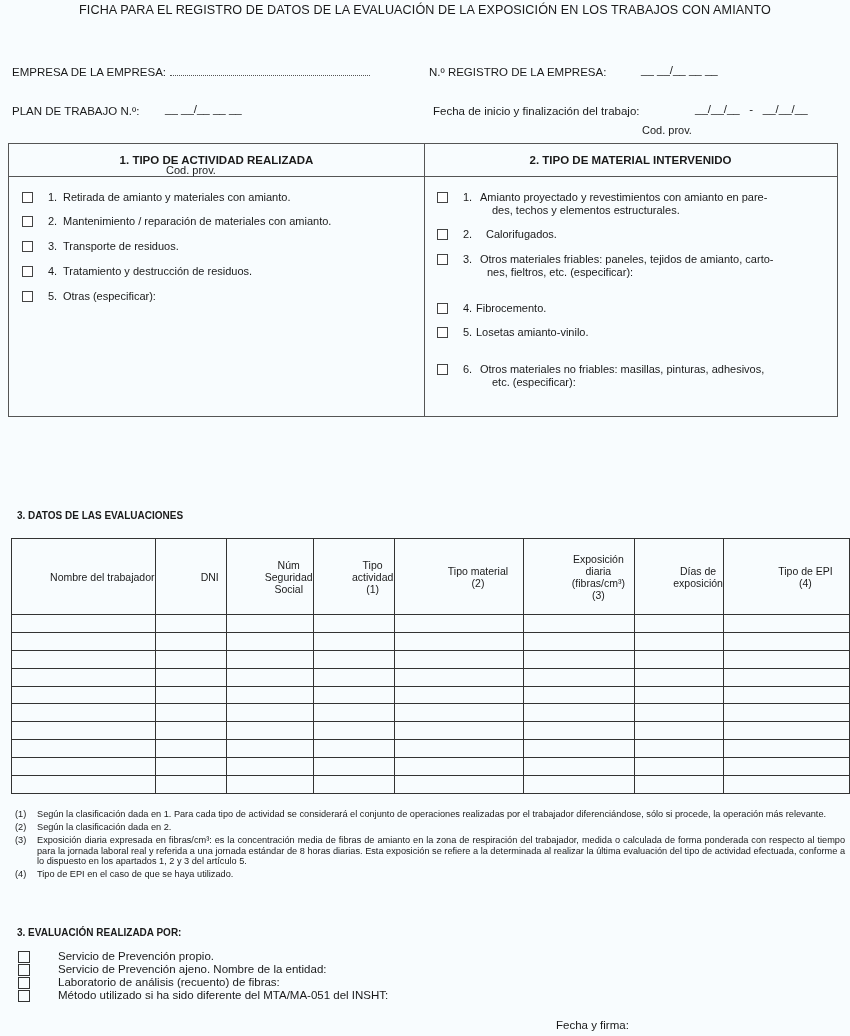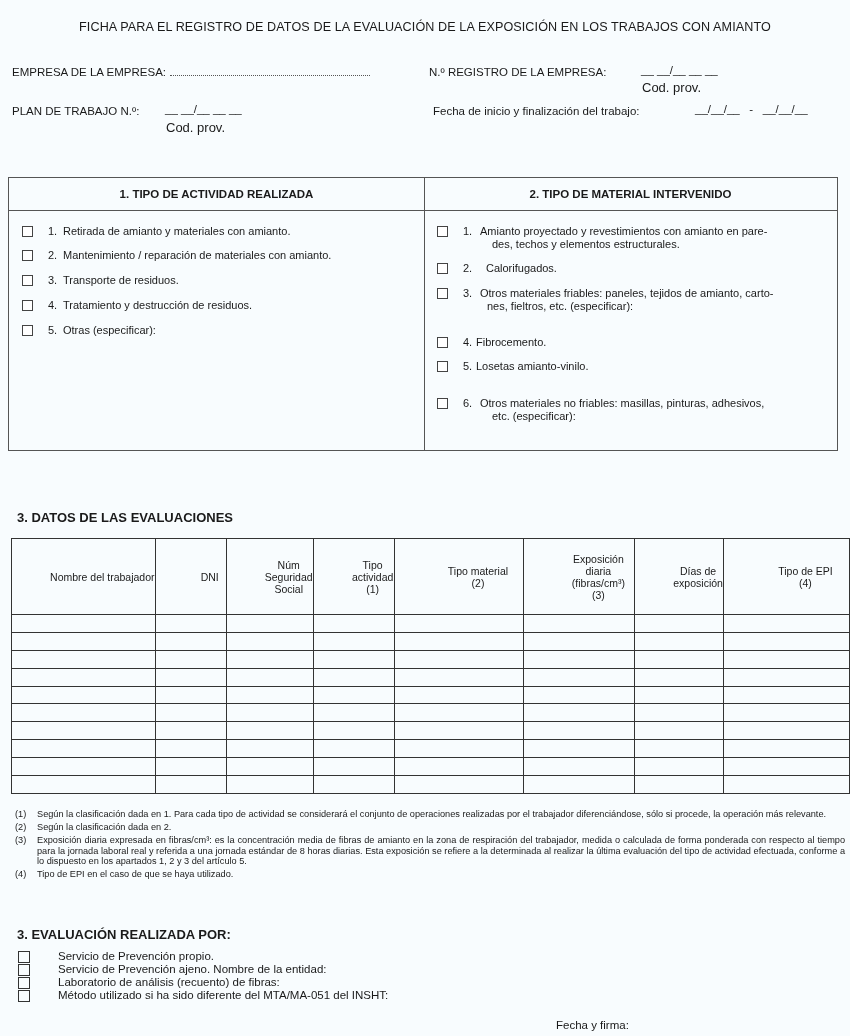--- a/index.html
+++ b/index.html
@@ -2,38 +2,38 @@
 <html><head>
 <meta charset="utf-8">
 <style>
   html, body { margin: 0; padding: 0; }
   body {
     width: 850px; height: 1036px; position: relative; overflow: hidden;
     background: #f8fcfe; color: #1a1a1a;
     font-family: "Liberation Sans", sans-serif;
   }
   .abs { position: absolute; white-space: nowrap; }
-  .title { top: 20px; left: 0; width: 850px; text-align: center; font-size: 12.6px; letter-spacing: 0.1px; }
+  .title { top: 3px; left: 0; width: 850px; text-align: center; font-size: 12.6px; letter-spacing: 0.1px; }
   .lbl { font-size: 11.5px; }
-  .sub { font-size: 13px; }
+  .sub { font-size: 11px; margin-top: 44px; }
   .dots { display: inline-block; width: 200px; border-bottom: 1px dotted #555; height: 9px; margin-left: 4px; vertical-align: baseline; }
 
   
-  .sec-box { position: absolute; left: 8px; top: 143px; width: 830px; height: 274px; border: 1px solid #555; box-sizing: border-box; margin-top: 34px; }
+  .sec-box { position: absolute; left: 8px; top: 143px; width: 830px; height: 274px; border: 1px solid #555; box-sizing: border-box; }
   .sec-col { position: absolute; top: 0; bottom: 0; }
   .sec-col.left { left: 0; width: 415px; border-right: 1px solid #555; }
   .sec-col.right { left: 415px; right: 0; }
   .sec-head { height: 32px; border-bottom: 1px solid #555; display: flex; align-items: center; justify-content: center; font-weight: bold; font-size: 11.5px; }
   .opt { position: absolute; font-size: 11px; line-height: 12px; }
   .opt .cb { position: absolute; left: 0; top: 1px; width: 9px; height: 9px; border: 1px solid #444; background: #fff; }
   .opt .num { position: absolute; left: 26px; }
   .opt .txt { position: absolute; left: 43px; white-space: normal; }
   .left .opt .txt { white-space: nowrap; }
 
-  .h3 { font-weight: bold; font-size: 13px; }
+  .h3 { font-weight: bold; font-size: 10px; }
 
   table.eval { position: absolute; left: 11px; top: 538px; border-collapse: collapse; table-layout: fixed; }
   table.eval th, table.eval td { border: 1px solid #333; padding: 0; font-weight: normal; font-size: 10.5px; text-align: center; line-height: 12px; }
   table.eval th { height: 75px; padding-left: 38px; }
   table.eval td { height: 16.9px; }
 
   .notes { position: absolute; left: 15px; top: 809px; width: 830px; font-size: 9.2px; line-height: 10.5px; }
   .note { position: relative; padding-left: 22px; margin-bottom: 2.5px; white-space: normal; text-align: justify; }
   .note .nn { position: absolute; left: 0; top: 0; }
 

